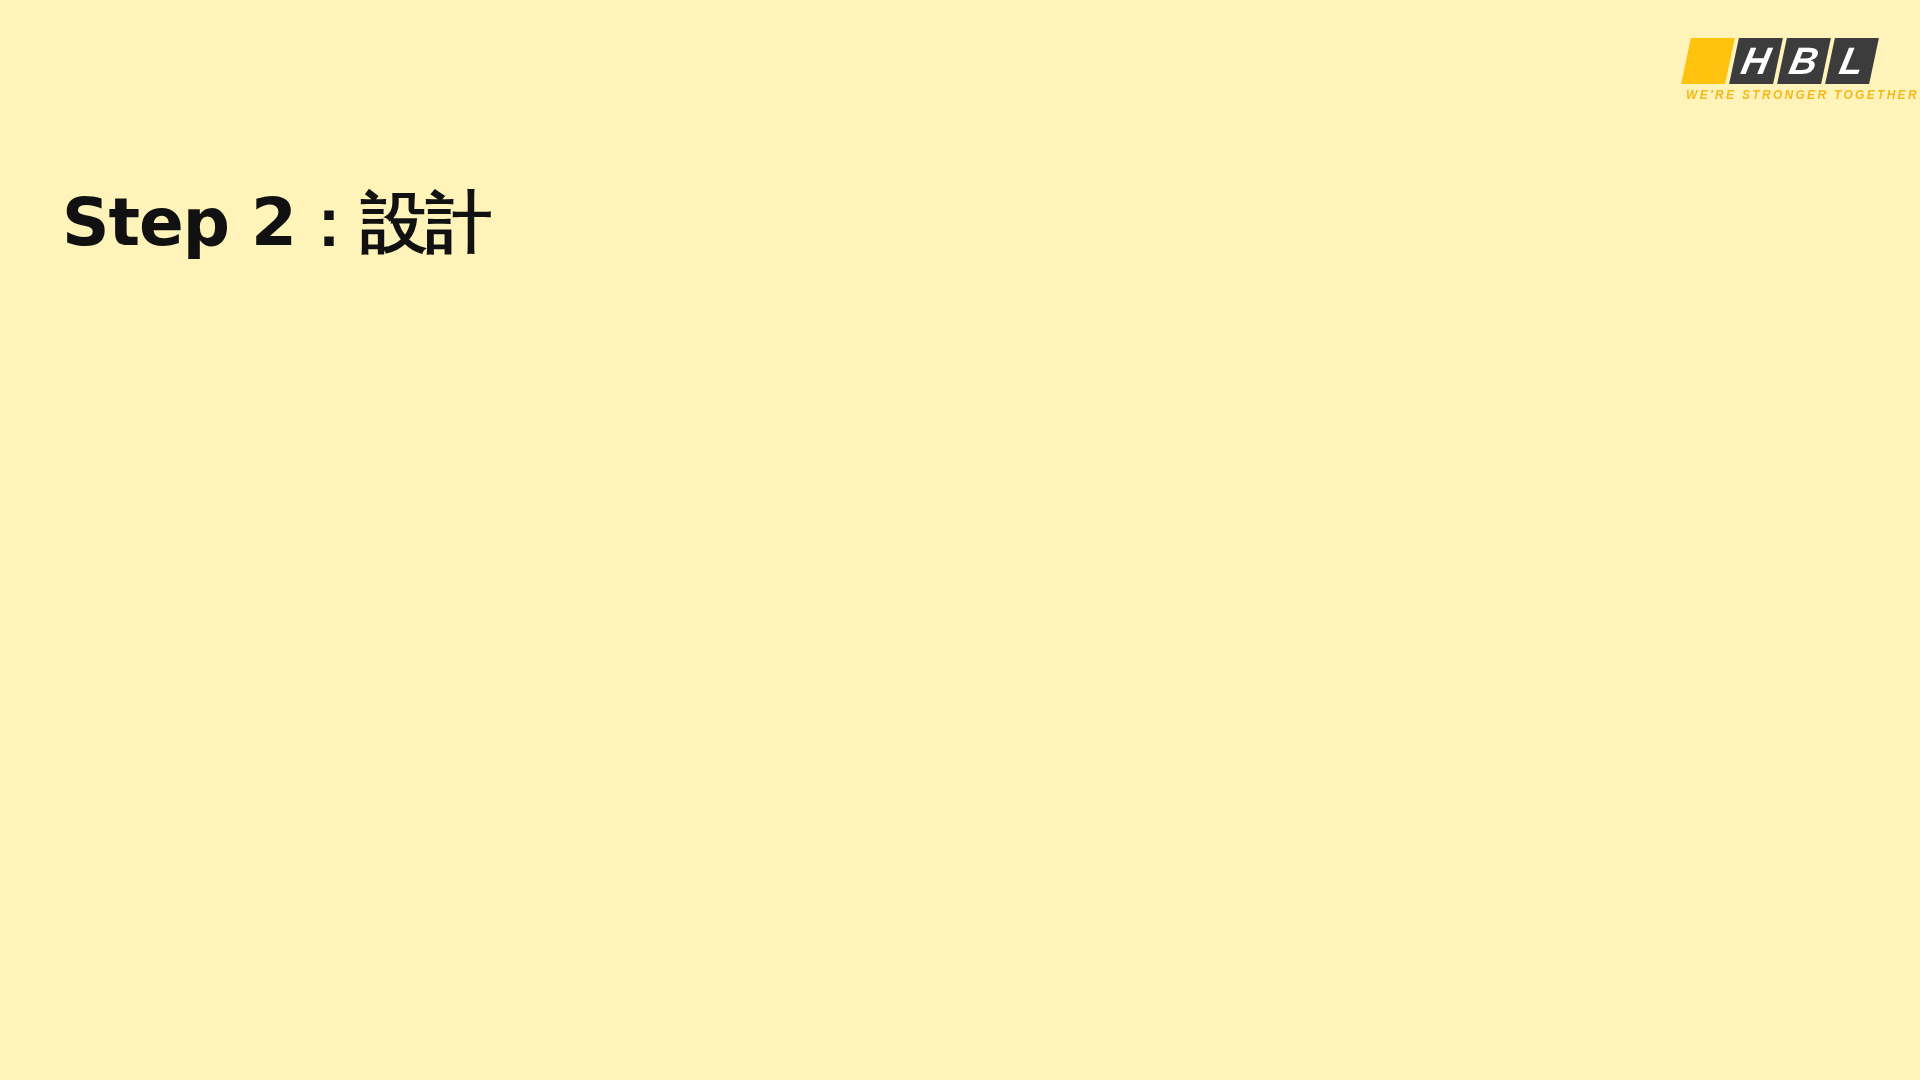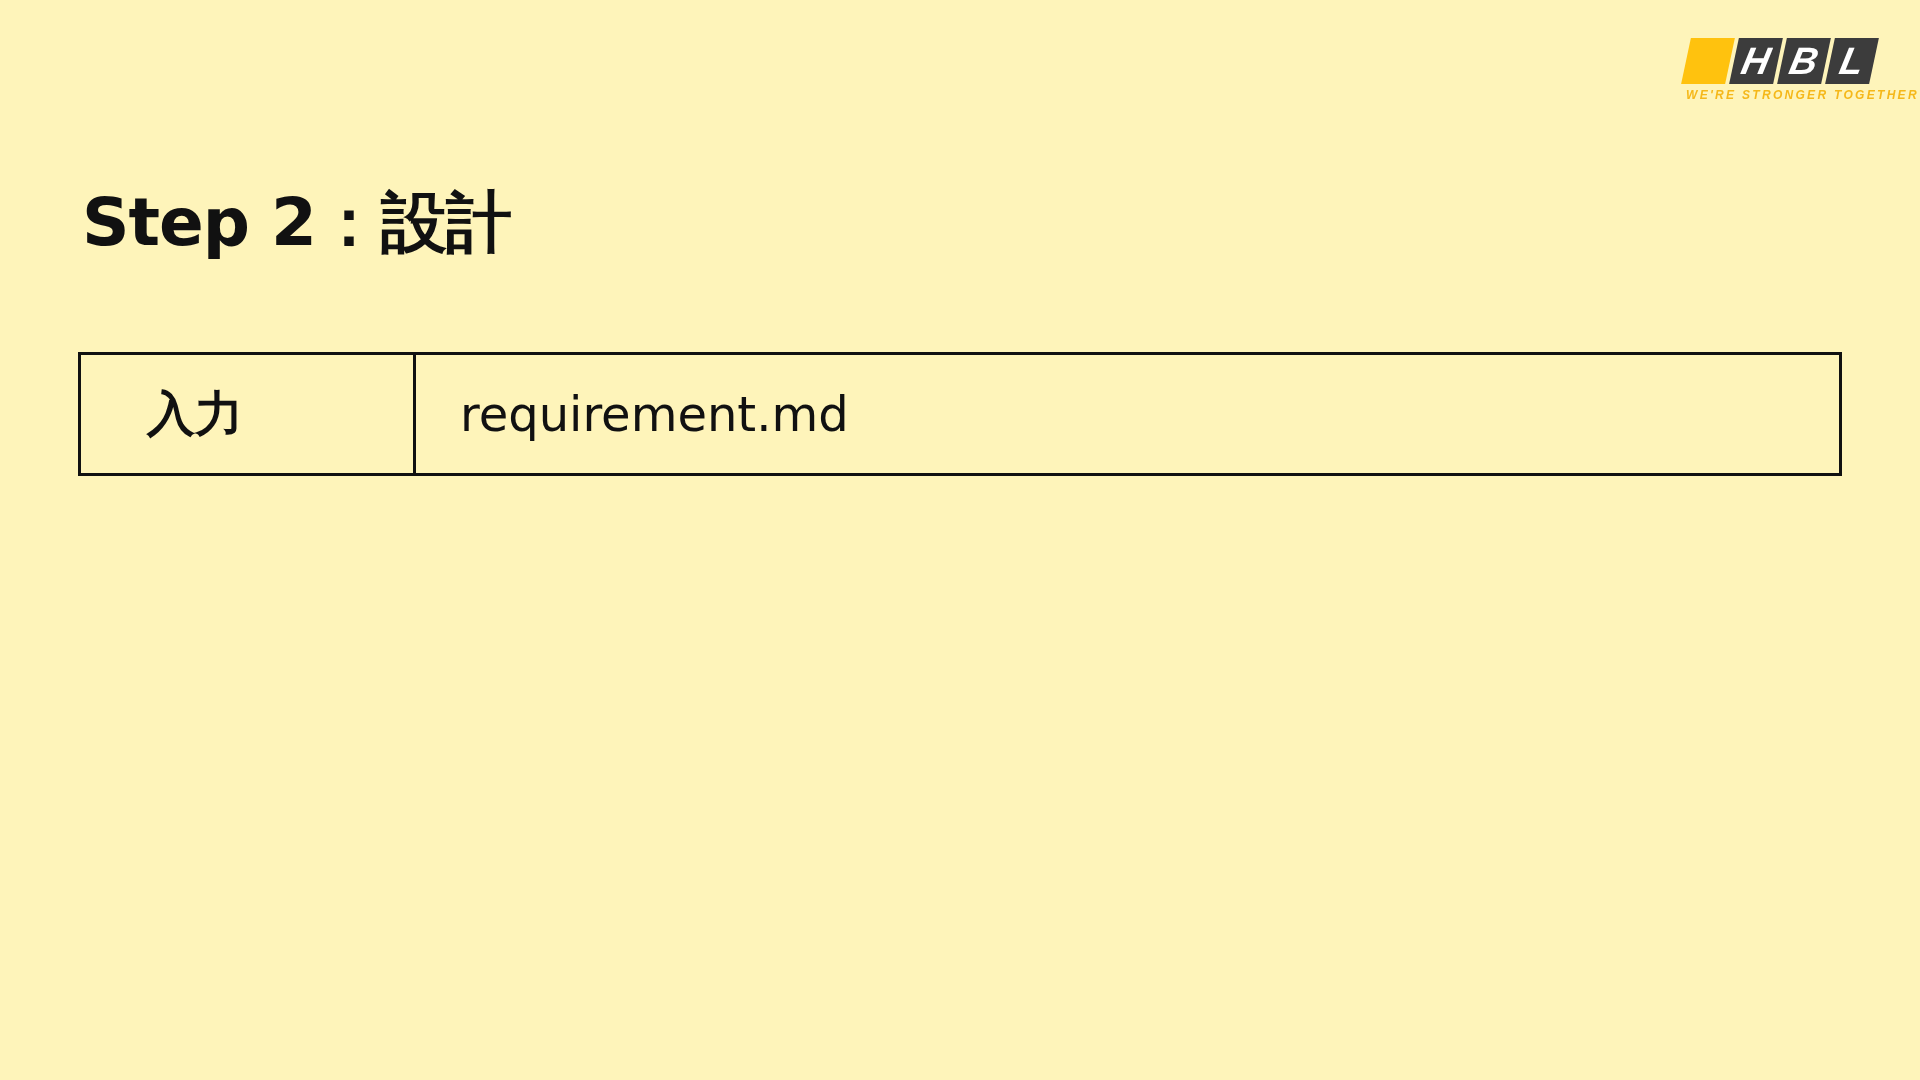--- a/index.html
+++ b/index.html
@@ -8,21 +8,21 @@
     background:#FEF4BA;
     font-family:"DejaVu Sans", "Liberation Sans", sans-serif;
     color:#111;
   }
   .logo { position:absolute; left:1686px; top:38px; width:190px; height:64px; }
   .logo .row { display:flex; gap:4px; height:46px; }
   .logo .blk { width:44px; height:46px; transform:skewX(-12deg); display:flex; align-items:center; justify-content:center; }
   .logo .yellow { background:#FFC20E; }
   .logo .dark { background:#3C3C3C; color:#fff; font-family:"Liberation Sans", sans-serif; font-weight:bold; font-style:italic; font-size:38px; }
   .logo .tag { margin-top:4px; font-family:"Liberation Sans", sans-serif; font-style:italic; font-weight:bold; font-size:12px; letter-spacing:2.3px; color:#F5B81A; white-space:nowrap; }
-  .title { position:absolute; left:82px; top:178px; font-size:66px; font-weight:bold; margin:0; letter-spacing:-1px; }
+  .title { position:absolute; left:62px; top:178px; font-size:66px; font-weight:bold; margin:0; letter-spacing:-1px; }
   table.info { position:absolute; left:78px; top:352px; width:1764px; border-collapse:collapse; }
   table.info td { border:3.5px solid #111; vertical-align:top; }
   td.lbl { width:335px; padding:0 0 0 66px; font-weight:bold; font-size:48px; box-sizing:border-box; }
   td.val { padding:0 0 0 44px; font-size:48px; }
   tr.r1 td { height:118px; } tr.r2 td { height:118px; } tr.r3 td { height:202px; }
   tr.r1 td, tr.r2 td { vertical-align:middle; }
   tr.r3 td { padding-top:30px; line-height:70px; }
   .line { display:block; white-space:nowrap; }
 </style>
 </head>
@@ -41,20 +41,14 @@
         <span>L</span>
       </div>
   </div>
   <div class="tag">WE'RE STRONGER TOGETHER</div>
 </div>
 
 <h1 class="title">Step 2：設計</h1>
 
 <table class="info">
   <tbody>
-      <tr class="r1">
-    <td class="lbl">入力</td>
-    <td class="val">
-          <span class="line">requirement.md</span>
-        </td>
-  </tr>
 </tbody>
   </table>
 
 </body></html>

